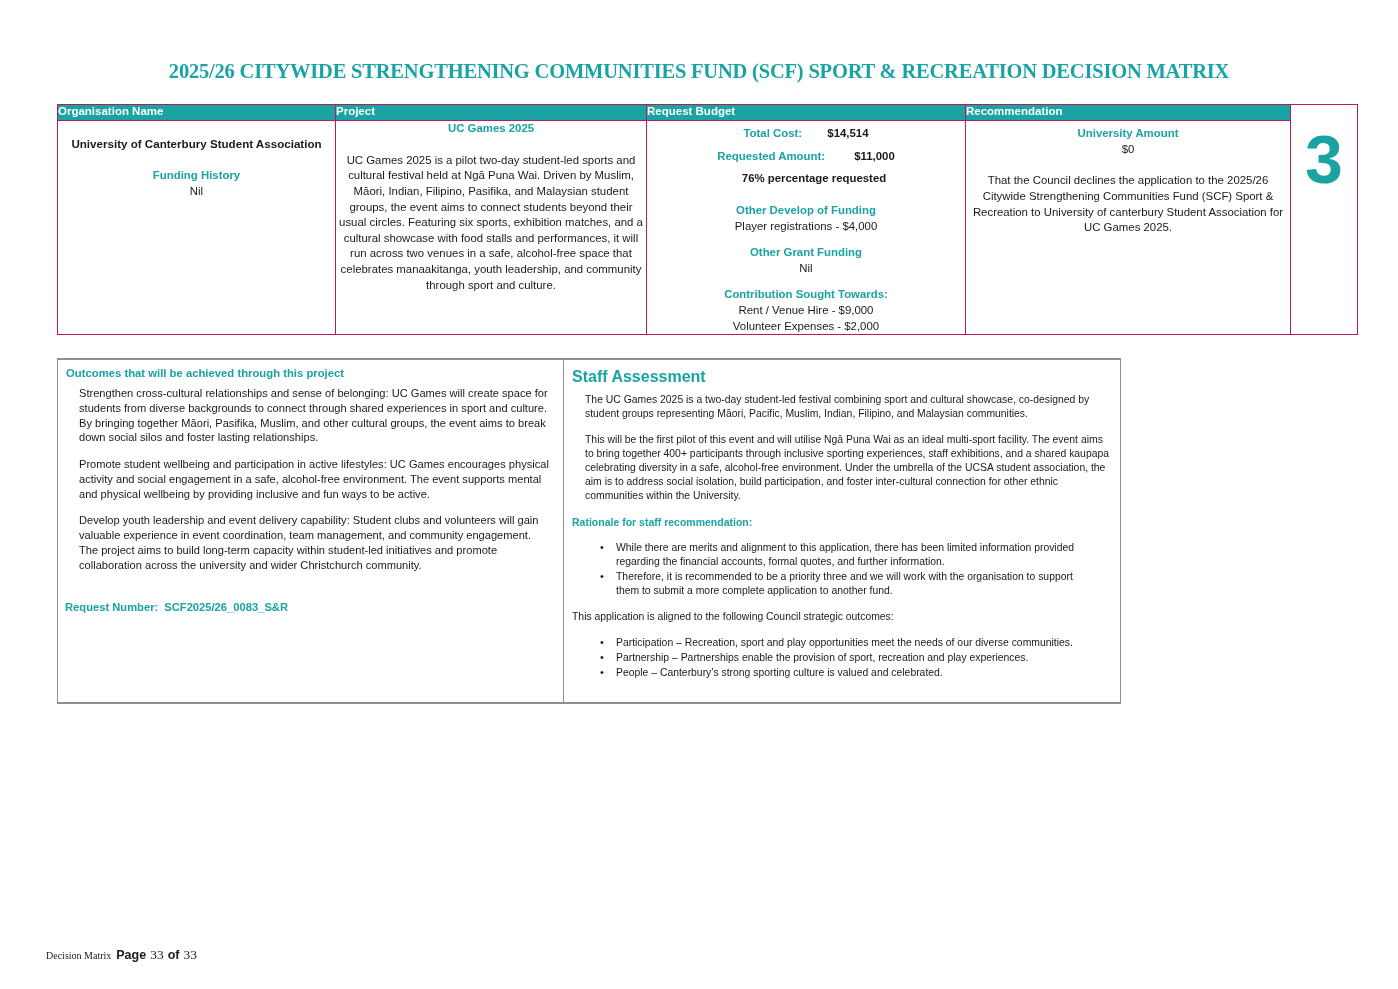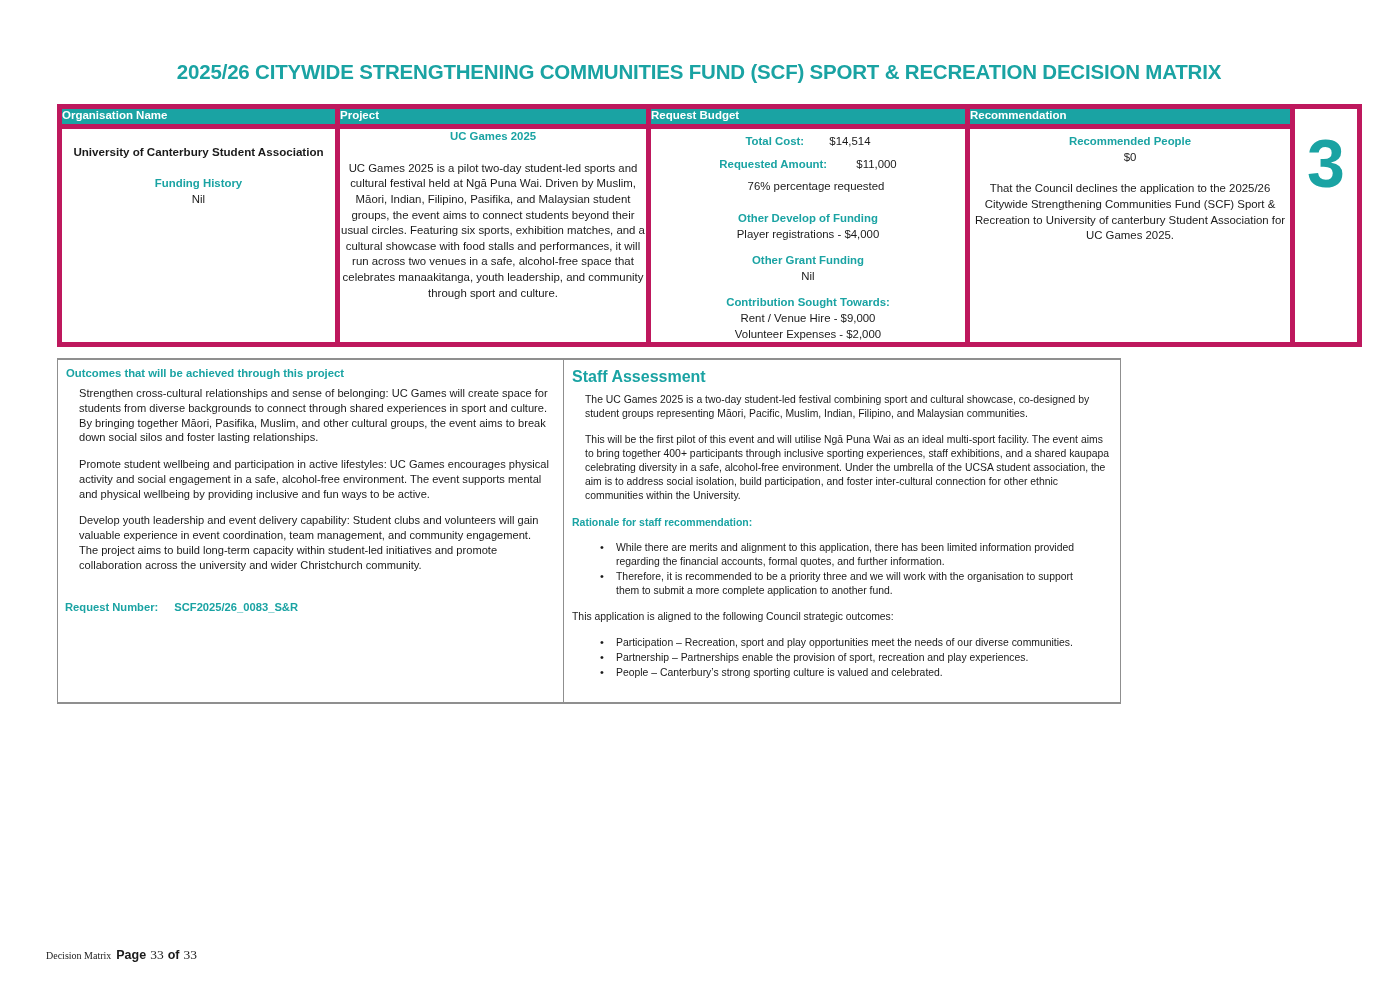--- a/index.html
+++ b/index.html
@@ -26,34 +26,34 @@
   .doc-title {
     position: absolute;
     left: 0;
     top: 60px;
     width: 1398px;
     text-align: center;
     font-size: 20.5px;
     font-weight: bold;
     letter-spacing: -0.2px;
     color: #1AA3A3;
-    font-family: Liberation Sans, sans-serif;
+    font-family: Liberation Serif, serif;
   }
 
   
   .matrix-table {
     position: absolute;
     left: 57px;
     top: 104px;
     width: 1300px;
     border-collapse: collapse;
     table-layout: fixed;
   }
   .matrix-table td, .matrix-table th {
-    border: 5px solid #be185d;
+    border: 1px solid #be185d;
     vertical-align: top;
     padding: 0;
   }
   .hdr-cell {
     background: #1AA3A3;
     color: #ffffff;
     font-size: 11.5px;
     font-weight: bold;
     padding: 7px 0 7px 8px;
     text-align: left;
@@ -79,21 +79,21 @@
   .org-name {
     font-weight: bold;
     font-size: 11.6px;
     margin: 4px 0 0 0;
   }
   .blk-gap { height: 16px; }
   .blk-gap-sm { height: 11px; }
   .desc-para {
     margin: 0;
   }
-  .amount-bold { font-weight: normal; color: #1a1a1a; padding-left: 16px; }
+  .amount-bold { font-weight: bold; color: #1a1a1a; padding-left: 16px; }
   .priority-num {
     color: #1AA3A3;
     font-size: 68px;
     font-weight: bold;
     line-height: 0.95;
     display: block;
     padding-top: 22px;
     font-family: "Liberation Sans", sans-serif;
   }
 
@@ -153,21 +153,21 @@
 
   
   .request-number {
     position: absolute;
     left: 65px;
     top: 601px;
     font-size: 11.2px;
     font-weight: bold;
     color: #1AA3A3;
   }
-  .request-number .rn-value { margin-left: 16px; }
+  .request-number .rn-value { margin-left: 6px; }
 
   
   .footer {
     position: absolute;
     left: 46px;
     top: 947px;
     font-size: 12.5px;
     color: #1a1a1a;
     white-space: nowrap;
   }
@@ -247,21 +247,21 @@
         <div class="teal-label">Other Grant Funding</div>
         <div>Nil</div>
         <div style="height:11px"></div>
         <div class="teal-label">Contribution Sought Towards:</div>
         <div>Rent / Venue Hire - $9,000</div>
         <div>Volunteer Expenses - $2,000</div>
       </td>
 
       <td class="body-cell">
         <div class="blk-gap-sm" style="height:5px"></div>
-        <div class="teal-label">Recommended People</div>
+        <div class="teal-label">University Amount</div>
         <div>$0</div>
         <div class="blk-gap"></div>
         <p class="desc-para">That the Council declines the application to the 2025/26 Citywide Strengthening Communities Fund (SCF) Sport &amp; Recreation to University of canterbury Student Association for UC Games 2025.</p>
       </td>
 
     </tr>
   </tbody>
     </table>
 
   <table class="detail-table">

